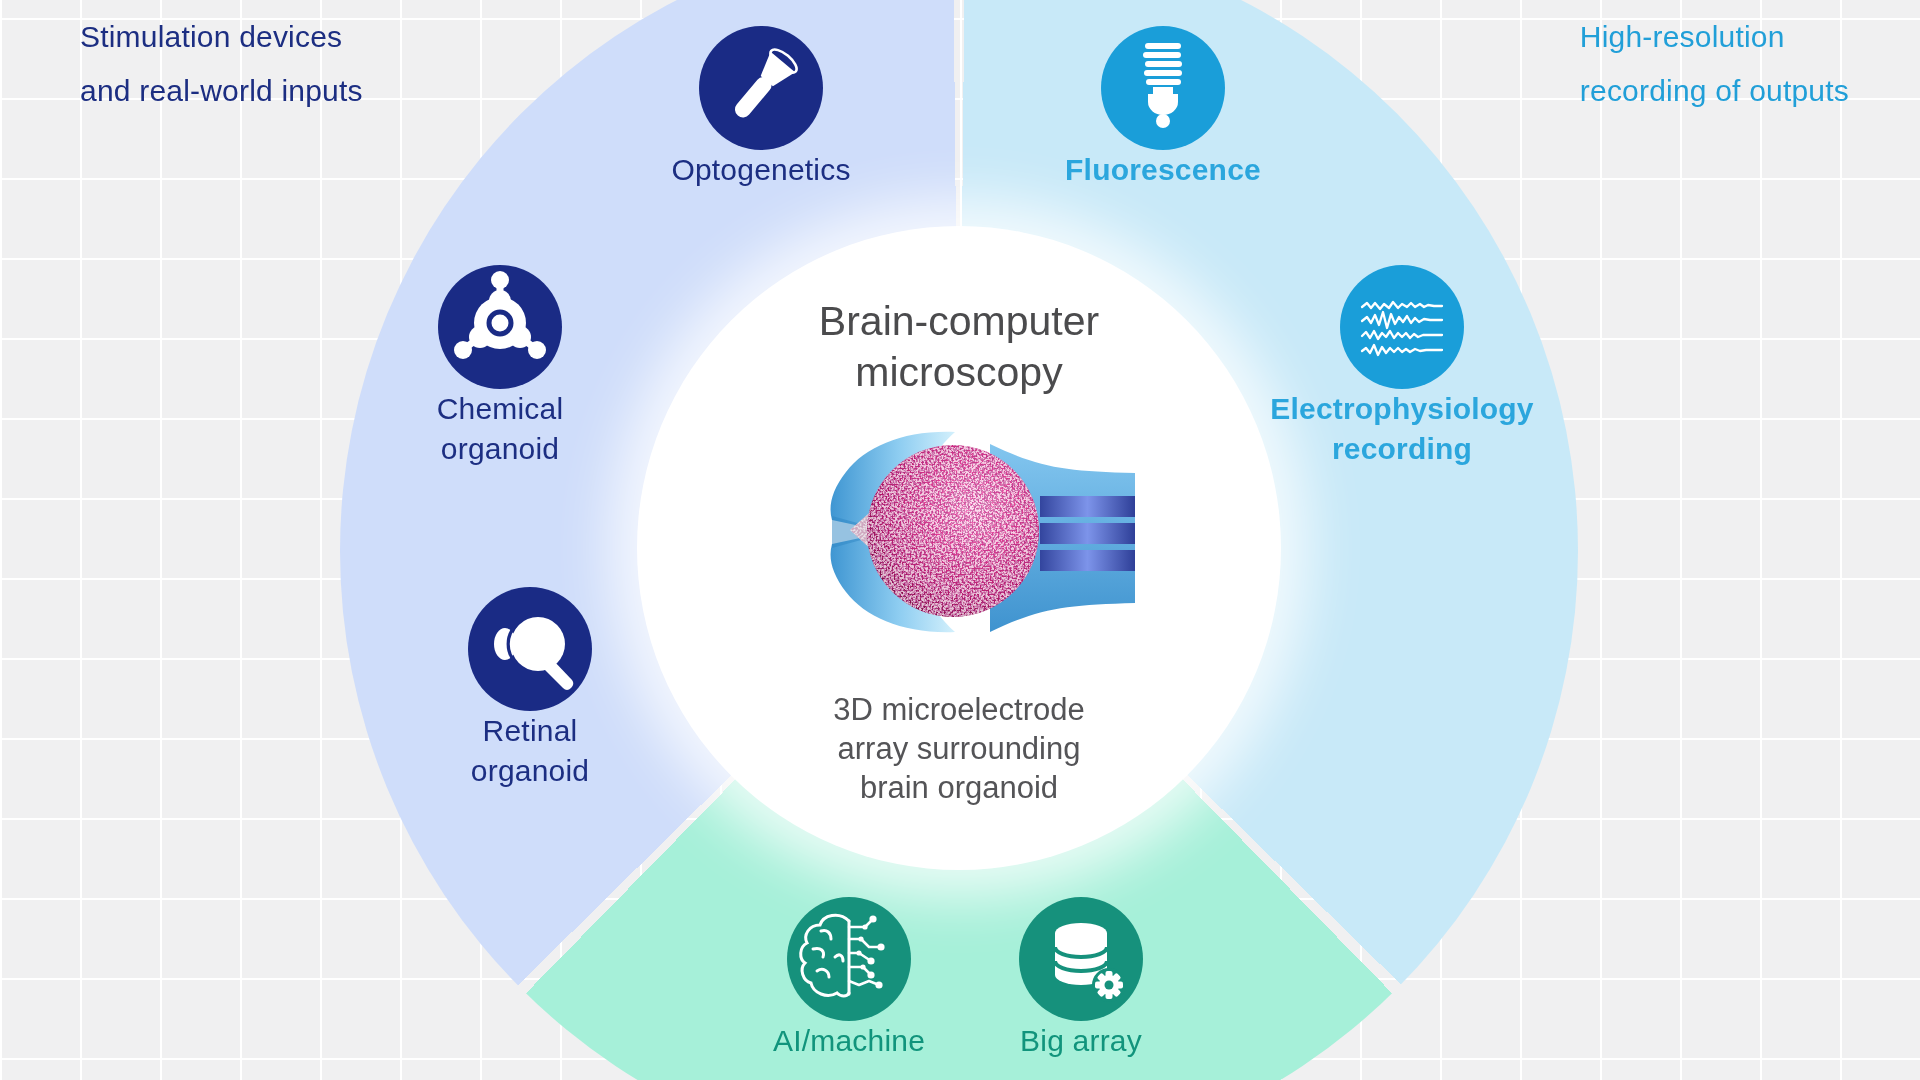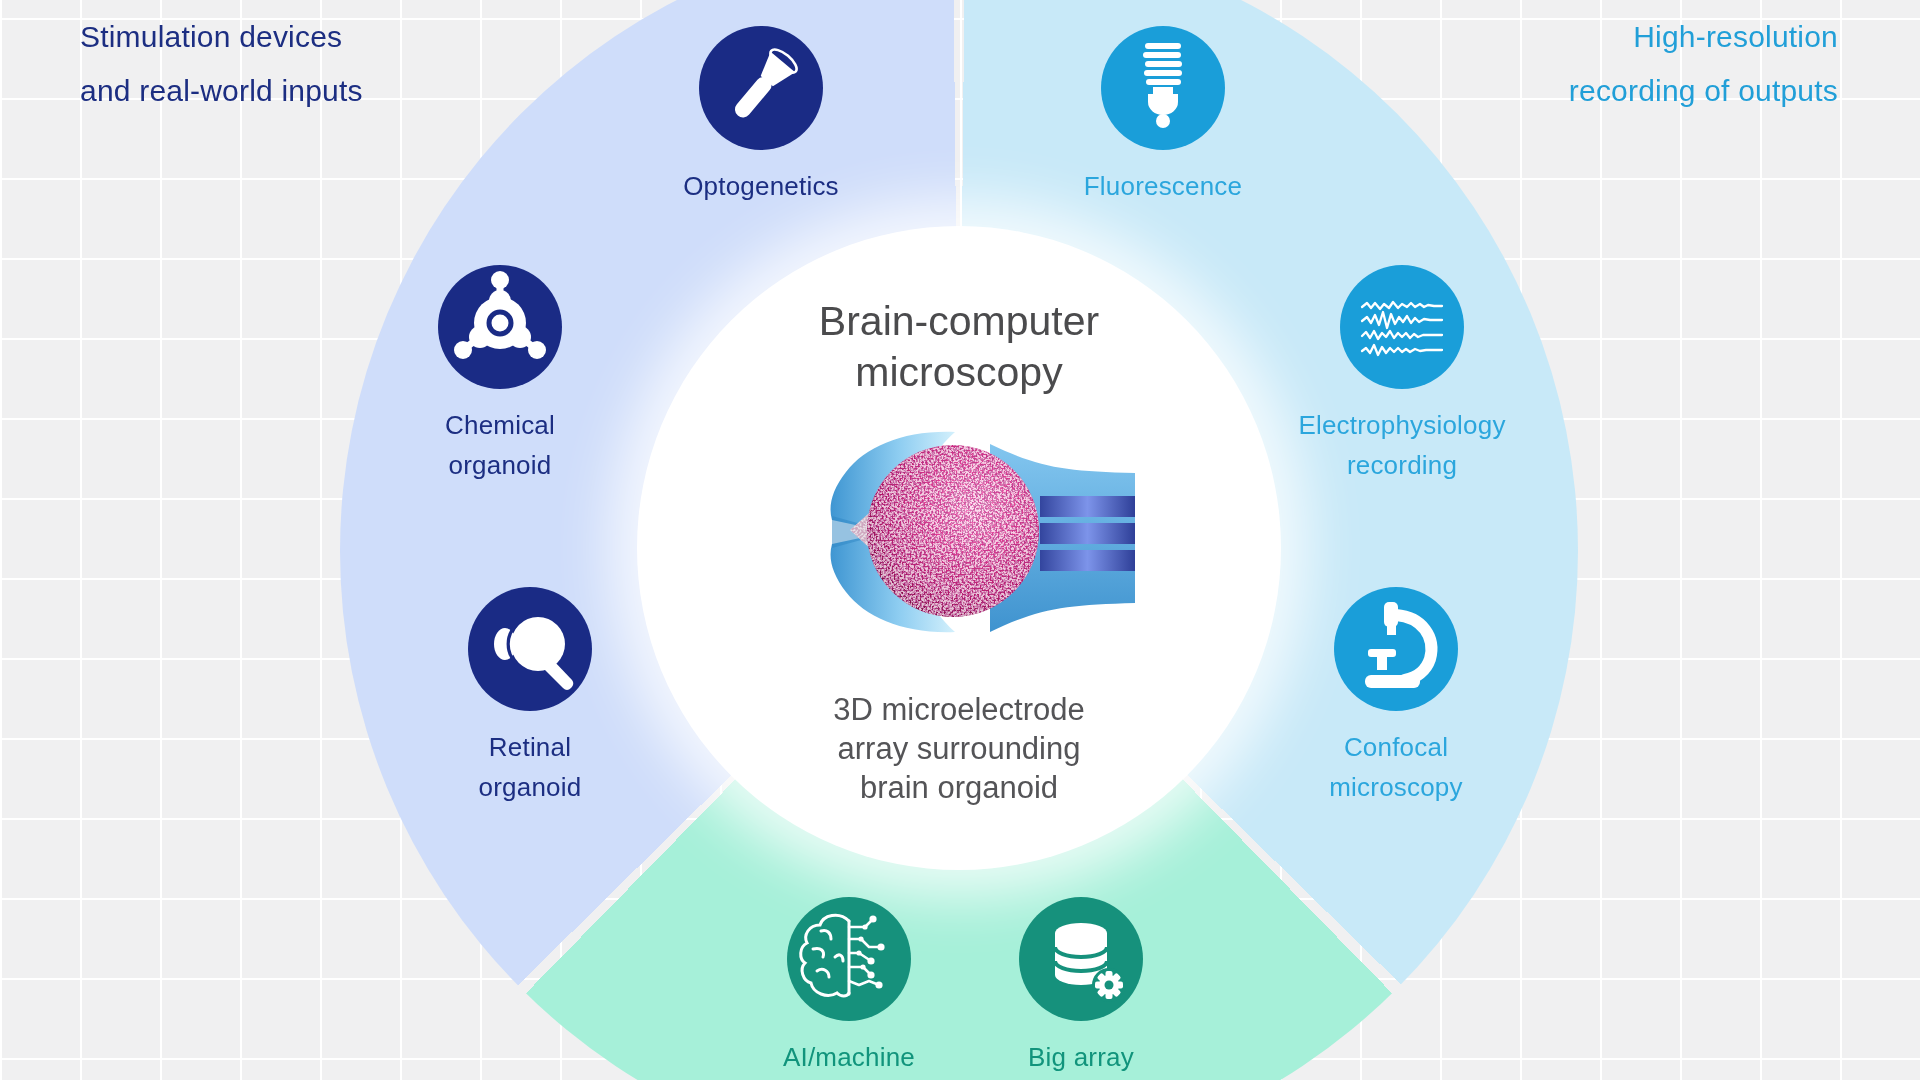--- a/index.html
+++ b/index.html
@@ -25,29 +25,29 @@
       #cfddfa 225.45deg 359.45deg,
       transparent 359.45deg 360deg);
   }
   .center-circle{
     position:absolute;left:637px;top:226px;width:644px;height:644px;border-radius:50%;
     background:#ffffff;
     box-shadow:0 0 55px 28px rgba(255,255,255,0.75);
   }
   .section-title{position:absolute;font-size:30px;line-height:54px;letter-spacing:.2px;}
   .title-left{left:80px;top:10px;text-align:left;color:#1c2e82;}
-  .title-right{right:82px;top:10px;text-align:right;color:#219fd8;}
+  .title-right{right:71px;top:10px;text-align:left;color:#219fd8;}
   .node{position:absolute;width:320px;text-align:center;}
   .icon-circle{width:124px;height:124px;border-radius:50%;margin:0 auto;display:flex;align-items:center;justify-content:center;}
   .bg-navy{background:#1a2b85;}
   .bg-cyan{background:#1a9ed9;}
   .bg-green{background:#16917c;}
-  .node-label{margin-top:16px;font-size:26px;line-height:40px;letter-spacing:.2px;}
+  .node-label{margin-top:0;font-size:30px;line-height:40px;letter-spacing:.2px;}
   .t-navy{color:#1c2e82;}
-  .t-cyan{color:#2ba6dd;}
+  .t-cyan{color:#2ba6dd;font-weight:bold;}
   .t-green{color:#11947c;}
   .center-title{position:absolute;left:709px;top:296px;width:500px;text-align:center;
     font-size:41px;line-height:51px;color:#4b4b4d;}
   .center-caption{position:absolute;left:759px;top:690px;width:400px;text-align:center;
     font-size:31px;line-height:39px;color:#545457;}
   .organoid{position:absolute;left:790px;top:410px;width:345px;height:240px;}
 </style>
 </head>
 <body>
 
@@ -151,38 +151,20 @@
         <polyline points="22,71 26,67 30,73 34,66 38,74 42,68 46,72 50,66 54,73 58,68 62,72 66,68 70,73 74,69 78,72 83,70 90,70 102,70"></polyline>
         <polyline points="22,86 26,83 30,88 34,80 38,90 42,82 46,88 50,83 54,87 58,83 62,87 66,84 70,87 75,84 80,86 86,85 94,85 102,85"></polyline>
       </svg>
     </div>
     <div class="node-label t-cyan">
       <div>Electrophysiology</div>
       <div>recording</div>
     </div>
   </div>
 
-  <div class="node" style="left:1236px;top:587px;">
-    <div class="icon-circle bg-cyan">
-      <svg width="124" height="124" viewBox="0 0 124 124">
-        <g fill="#fff">
-          <rect x="50" y="15" width="14" height="25" rx="5"></rect>
-          <rect x="53" y="37" width="9" height="11"></rect>
-          <rect x="34" y="62" width="28" height="8" rx="3"></rect>
-          <rect x="43" y="70" width="10" height="13"></rect>
-          <rect x="31" y="88" width="55" height="13" rx="6"></rect>
-        </g>
-        <path d="M62,28 C88,30 102,50 96,72 C92,84 82,91 71,93" fill="none" stroke="#fff" stroke-width="12" stroke-linecap="round"></path>
-      </svg>
-    </div>
-    <div class="node-label t-cyan">
-      <div>Confocal</div>
-      <div>microscopy</div>
-    </div>
-  </div>
 
   <div class="node" style="left:689px;top:897px;">
     <div class="icon-circle bg-green">
       <svg width="124" height="124" viewBox="0 0 124 124">
         <g fill="none" stroke="#fff" stroke-width="3" stroke-linecap="round">
           <path d="M62,24 V97"></path>
           <path d="M62,24 C52,14 36,18 33,28 C22,28 16,38 20,46 C12,50 12,62 18,66 C12,72 16,84 24,86 C26,96 40,102 50,96 C54,100 60,100 62,96"></path>
           <path d="M34,34 C40,32 44,36 44,42"></path>
           <path d="M26,52 C34,50 38,54 36,60"></path>
           <path d="M30,74 C36,70 42,74 42,80"></path>

